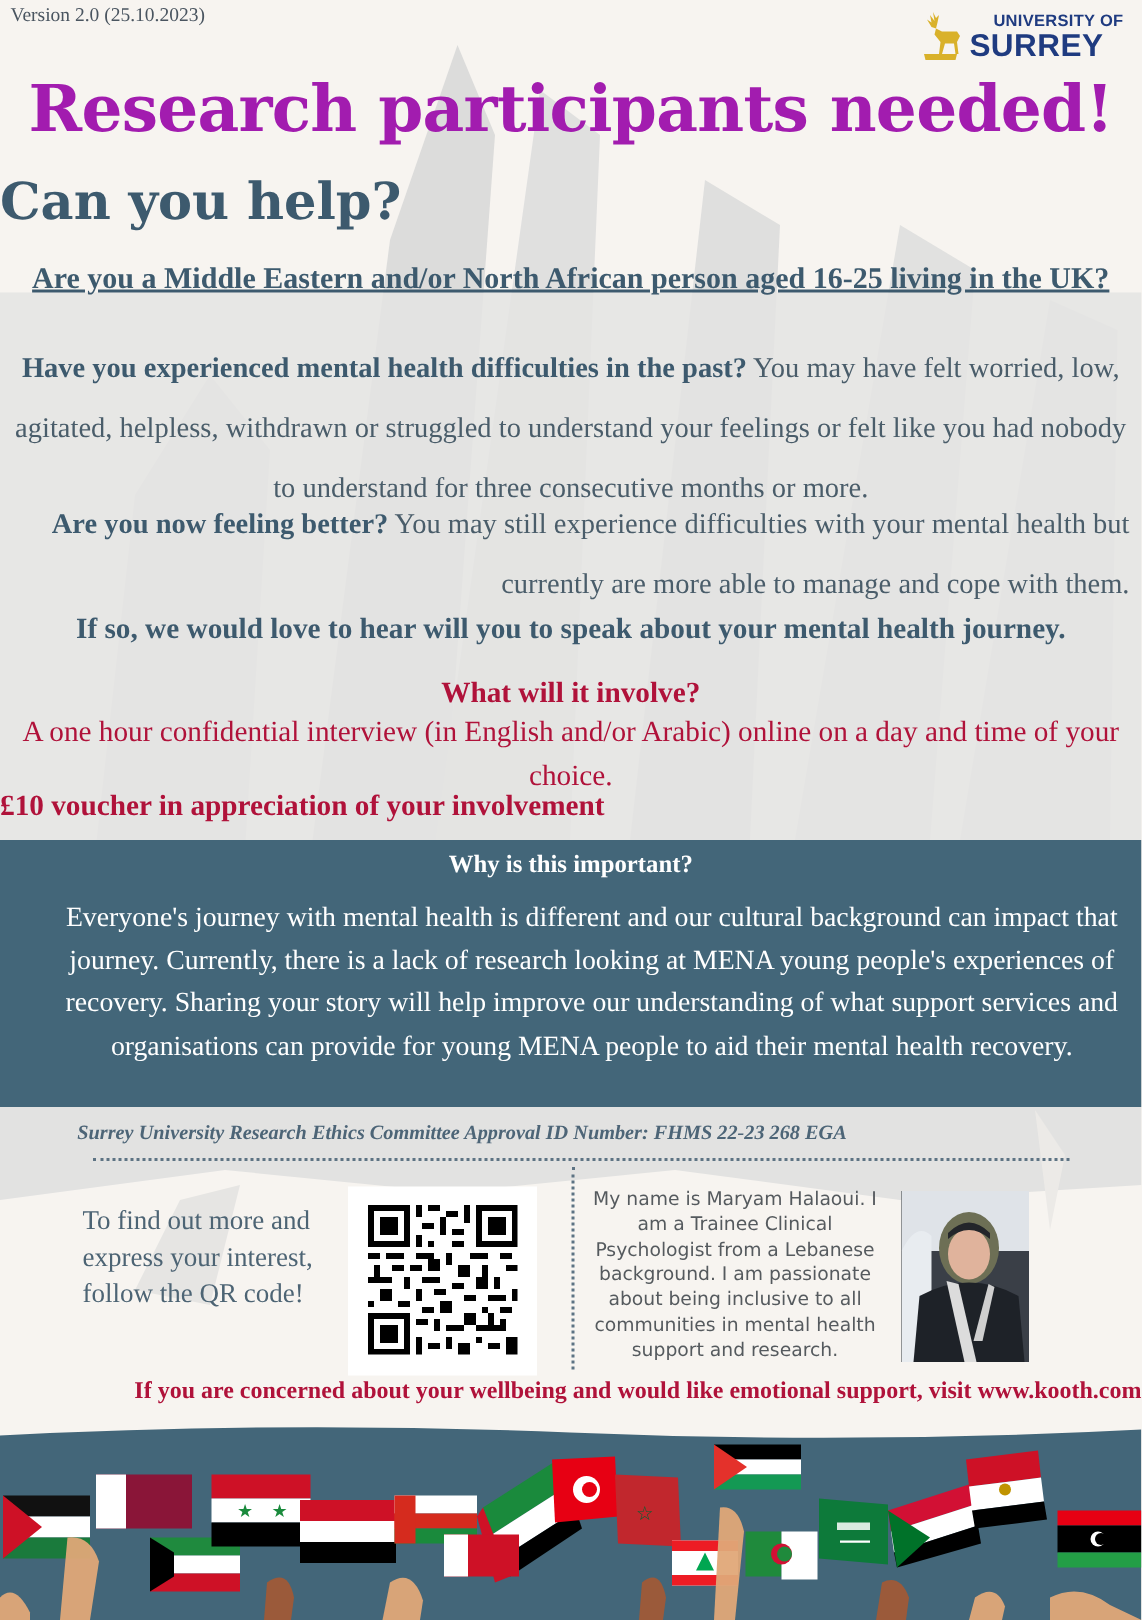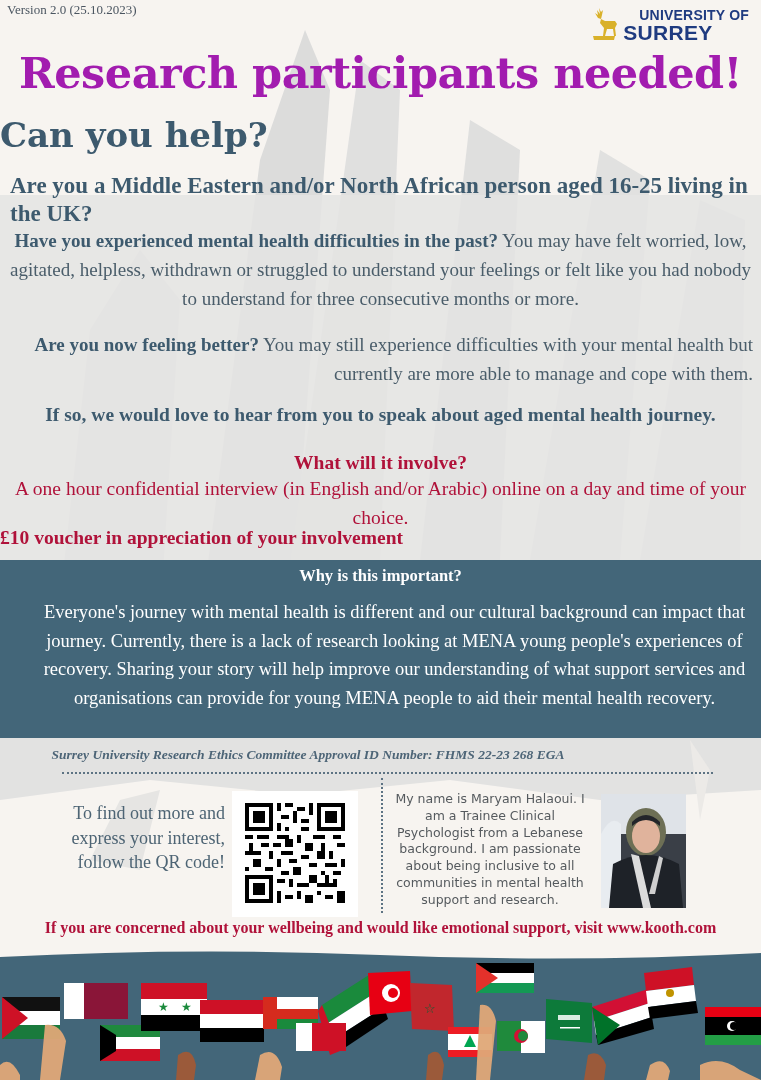--- a/index.html
+++ b/index.html
@@ -9,53 +9,53 @@
     font-family: "DejaVu Serif", "Liberation Serif", serif;
     color: #3f5a6b;
   }
   .bg-brush { position: absolute; inset: 0; z-index: 0; pointer-events: none; }
   .content { position: relative; z-index: 1; }
 
   .version { position: absolute; left: 7px; top: 2px; font-size: 13px; color: #4a5560; font-family: "Liberation Serif", serif; }
 
   .logo { position: absolute; right: 12px; top: 6px; display: flex; align-items: center; gap: 4px; }
   .logo-text { display: flex; flex-direction: column; line-height: 1; color: #1f3b80; font-family: "Liberation Sans", sans-serif; }
-  .logo-top { font-size: 14px; font-weight: bold; letter-spacing: 0.2px; margin-left: 16px; }
+  .logo-top { font-size: 11px; font-weight: bold; letter-spacing: 0.2px; margin-left: 16px; }
   .logo-bottom { font-size: 21px; font-weight: bold; letter-spacing: 0.3px; }
 
   .title { position: absolute; left: 0; width: 761px; text-align: center; top: 48px; font-size: 43px; font-weight: bold; color: #a21caf; letter-spacing: -0.5px; font-family: "DejaVu Serif", serif; }
   .subtitle { position: absolute; left: 0; width: 761px; text-align: left; top: 115px; font-size: 34px; font-weight: bold; color: #3d5a6e; font-family: "DejaVu Serif", serif; }
 
-  .q1 { position: absolute; left: 10px; width: 741px; text-align: left; top: 172px; font-size: 23px; font-weight: bold; color: #3d5a6e; line-height: 28px; font-family: "Liberation Serif", serif; }
-  .para { position: absolute; left: 8px; width: 745px; text-align: center; font-size: 19px; line-height: 29px; color: #4a5d6a; font-family: "Liberation Serif", serif; }
+  .q1 { position: absolute; left: 10px; width: 741px; text-align: center; top: 172px; font-size: 20px; font-weight: bold; color: #3d5a6e; line-height: 28px; font-family: "Liberation Serif", serif; text-decoration: underline; }
+  .para { position: absolute; left: 8px; width: 745px; text-align: center; font-size: 19px; line-height: 40px; color: #4a5d6a; font-family: "Liberation Serif", serif; }
   .para b { color: #3d5a6e; }
   .p-hist { top: 226px; }
   .p-better { top: 330px; text-align: right; }
   .p-ifso { top: 400px; font-size: 19.5px; font-weight: bold; color: #3d5a6e; }
 
   .involve-h { position: absolute; left: 0; width: 761px; text-align: center; top: 452px; font-size: 19.5px; font-weight: bold; color: #b0123a; font-family: "Liberation Serif", serif; }
   .involve-p { position: absolute; left: 6px; width: 749px; text-align: center; top: 474px; font-size: 19.5px; line-height: 29px; color: #b0123a; font-family: "Liberation Serif", serif; }
   .voucher { position: absolute; left: 0; width: 761px; text-align: left; top: 527px; font-size: 19.5px; font-weight: bold; color: #b0123a; font-family: "Liberation Serif", serif; }
 
   .band { position: absolute; left: 0; top: 560px; width: 761px; height: 178px; background: #436679; }
   .band-h { position: absolute; left: 0; width: 761px; text-align: center; top: 566px; font-size: 16.5px; font-weight: bold; color: #ffffff; font-family: "Liberation Serif", serif; }
   .band-p { position: absolute; left: 24px; width: 741px; text-align: center; top: 598px; font-size: 18.5px; line-height: 28.5px; color: #ffffff; font-family: "Liberation Serif", serif; }
 
   .ethics { position: absolute; left: 0; width: 616px; text-align: center; top: 747px; font-size: 13.5px; font-style: italic; font-weight: bold; color: #4d6577; font-family: "Liberation Serif", serif; }
   .hr-dots { position: absolute; left: 62px; top: 772px; width: 651px; border-top: 2px dotted #5d7383; }
   .vr-dots { position: absolute; left: 381px; top: 778px; height: 135px; border-left: 2px dotted #5d7383; }
 
-  .find-more { position: absolute; left: 55px; top: 801px; width: 170px; text-align: right; font-size: 18px; line-height: 24.5px; color: #4d6474; font-family: "Liberation Serif", serif; }
+  .find-more { position: absolute; left: 55px; top: 801px; width: 170px; text-align: left; font-size: 18px; line-height: 24.5px; color: #4d6474; font-family: "Liberation Serif", serif; }
   .qr-box { position: absolute; left: 232px; top: 791px; width: 126px; height: 126px; background: #fff; }
   .qr-box svg { position: absolute; left: 13px; top: 12px; }
 
   .bio { position: absolute; left: 390px; top: 791px; width: 200px; text-align: center; font-size: 12.5px; line-height: 16.8px; color: #555a5e; font-family: "DejaVu Sans", sans-serif; }
   .photo { position: absolute; left: 601px; top: 794px; width: 85px; height: 114px; overflow: hidden; background: #2a3038; }
 
-  .concern { position: absolute; left: 0; width: 761px; text-align: center; top: 919px; font-size: 16px; font-weight: bold; color: #b0123a; font-family: "Liberation Serif", serif; }
+  .concern { position: absolute; left: 0; width: 761px; text-align: right; top: 919px; font-size: 16px; font-weight: bold; color: #b0123a; font-family: "Liberation Serif", serif; }
 
   .flags { position: absolute; left: 0; top: 945px; width: 761px; height: 135px; }
 </style>
 </head>
 <body>
 
 <svg class="bg-brush" width="761" height="1080" viewBox="0 0 761 1080">
   <path d="M40 780 L90 330 L140 250 L180 300 L150 780 Z" fill="#e3e2e0"></path>
   <path d="M180 780 L260 160 L305 30 L330 90 L300 500 L260 780 Z" fill="#dcdcdb"></path>
   <path d="M290 560 L360 60 L400 90 L380 560 Z" fill="#e0e0df"></path>
@@ -91,21 +91,21 @@
   <div class="q1">Are you a Middle Eastern and/or North African person aged 16-25 living in the UK?</div>
 
   <div class="para p-hist">
     <b>Have you experienced mental health difficulties in the past?</b><span> You may have felt worried, low, agitated, helpless, withdrawn or struggled to understand your feelings or felt like you had nobody to understand for three consecutive months or more.</span>
   </div>
 
   <div class="para p-better">
     <b>Are you now feeling better?</b><span> You may still experience difficulties with your mental health but currently are more able to manage and cope with them.</span>
   </div>
 
-  <div class="para p-ifso">If so, we would love to hear from you to speak about aged mental health journey.</div>
+  <div class="para p-ifso">If so, we would love to hear will you to speak about your mental health journey.</div>
 
   <div class="involve-h">What will it involve?</div>
   <div class="involve-p">A one hour confidential interview (in English and/or Arabic) online on a day and time of your choice.</div>
   <div class="voucher">£10 voucher in appreciation of your involvement</div>
 
   <div class="band"></div>
   <div class="band-h">Why is this important?</div>
   <div class="band-p">Everyone's journey with mental health is different and our cultural background can impact that journey. Currently, there is a lack of research looking at MENA young people's experiences of recovery. Sharing your story will help improve our understanding of what support services and organisations can provide for young MENA people to aid their mental health recovery.</div>
 
   <div class="ethics">Surrey University Research Ethics Committee Approval ID Number: FHMS 22-23 268 EGA</div>

